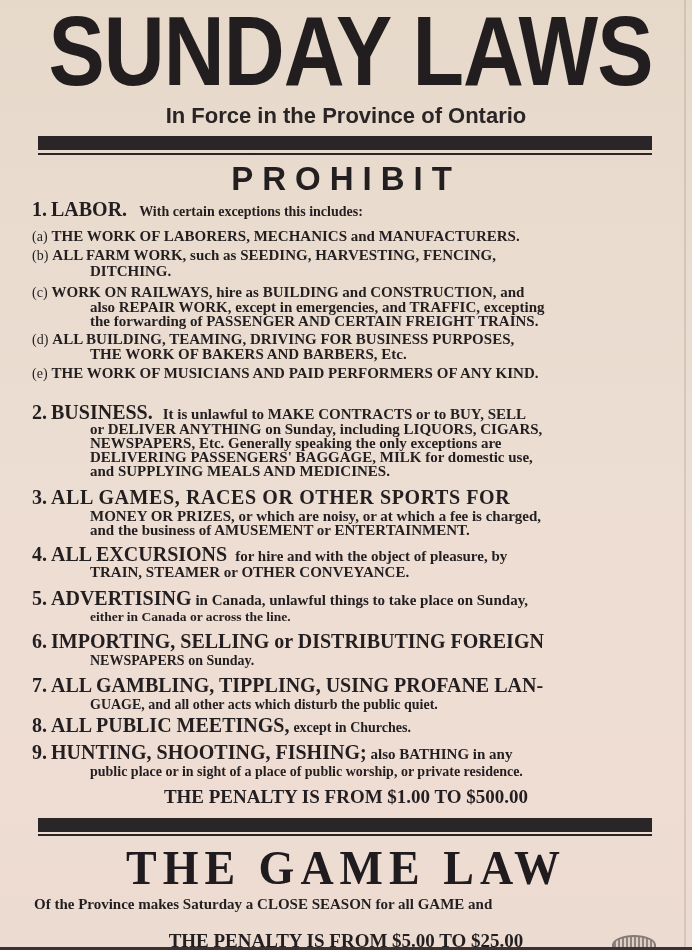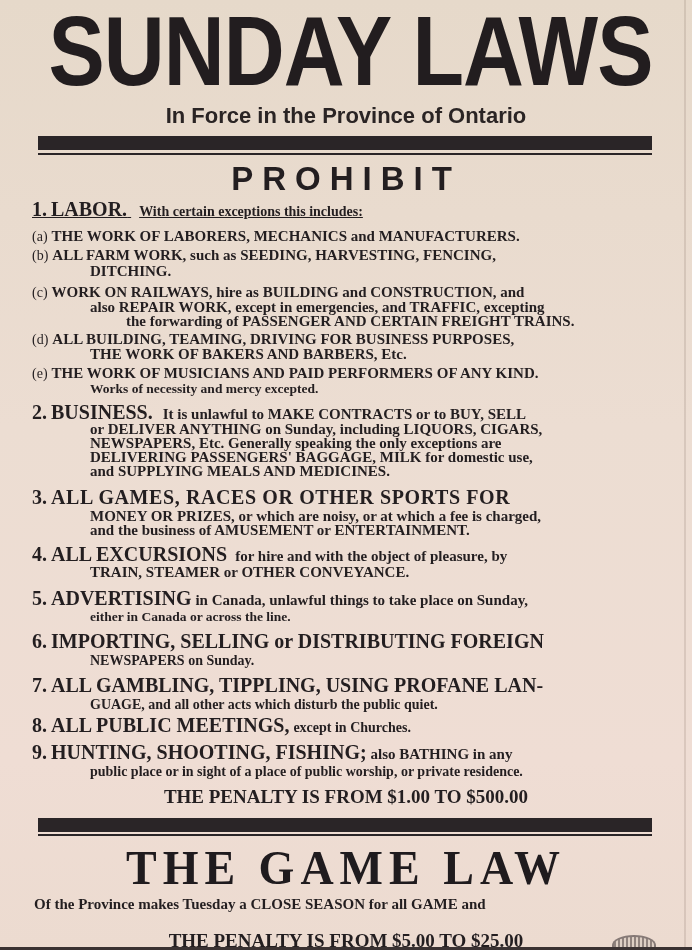--- a/index.html
+++ b/index.html
@@ -76,21 +76,21 @@
   <div class="edge-right"></div>
 
   <div class="abs title">SUNDAY LAWS</div>
   <div class="abs subtitle">In Force in the Province of Ontario</div>
 
   <div class="bar-thick" style="top:136px;"></div>
   <div class="bar-thin" style="top:153px;"></div>
 
   <div class="abs prohibit">PROHIBIT</div>
 
-  <div class="line" style="top:198px;text-decoration:underline;">
+  <div class="line" style="top:198px;">
     <span class="big">1.</span>
     <span class="big">LABOR.</span>
     <span class="small" style="margin-left:8px;">With certain exceptions this includes:</span>
   </div>
 
   <div class="line" style="top:227px;">
     <span class="sub-label">(a)</span>
     <span class="mid">THE WORK OF LABORERS, MECHANICS and MANUFACTURERS.</span>
   </div>
 
@@ -102,38 +102,35 @@
     <span class="mid">DITCHING.</span>
   </div>
 
   <div class="line" style="top:283px;">
     <span class="sub-label">(c)</span>
     <span class="mid">WORK ON RAILWAYS, hire as BUILDING and CONSTRUCTION, and</span>
   </div>
   <div class="line indent1" style="top:298px;">
     <span class="mid">also REPAIR WORK, except in emergencies, and TRAFFIC, excepting</span>
   </div>
-  <div class="line indent1" style="top:312px;margin-left:36px;">
+  <div class="line indent1" style="top:312px;">
     <span class="mid">the forwarding of PASSENGER AND CERTAIN FREIGHT TRAINS.</span>
   </div>
 
   <div class="line" style="top:330px;">
     <span class="sub-label">(d)</span>
     <span class="mid">ALL BUILDING, TEAMING, DRIVING FOR BUSINESS PURPOSES,</span>
   </div>
   <div class="line indent1" style="top:345px;">
     <span class="mid">THE WORK OF BAKERS AND BARBERS, Etc.</span>
   </div>
 
   <div class="line" style="top:364px;">
     <span class="sub-label">(e)</span>
     <span class="mid">THE WORK OF MUSICIANS AND PAID PERFORMERS OF ANY KIND.</span>
-  </div>
-  <div class="line indent1" style="top:379px;">
-    <span class="light">Works of necessity and mercy excepted.</span>
   </div>
 
   <div class="line" style="top:401px;">
     <span class="big">2.</span>
     <span class="big">BUSINESS.</span>
     <span class="mid" style="margin-left:6px;">It is unlawful to MAKE CONTRACTS or to BUY, SELL</span>
   </div>
   <div class="line indent1" style="top:420px;"><span class="mid">or DELIVER ANYTHING on Sunday, including LIQUORS, CIGARS,</span></div>
   <div class="line indent1" style="top:434px;"><span class="mid">NEWSPAPERS, Etc.  Generally speaking the only exceptions are</span></div>
   <div class="line indent1" style="top:448px;"><span class="mid">DELIVERING PASSENGERS' BAGGAGE, MILK for domestic use,</span></div>
@@ -185,19 +182,19 @@
   </div>
   <div class="line indent1" style="top:762px;"><span class="small">public place or in sight of a place of public worship, or private residence.</span></div>
 
   <div class="abs penalty" style="top:786px;">THE PENALTY IS FROM $1.00 TO $500.00</div>
 
   <div class="bar-thick" style="top:818px;"></div>
   <div class="bar-thin" style="top:834px;"></div>
 
   <div class="abs game-title">THE GAME LAW</div>
 
-  <div class="line" style="top:895px; left:34px;"><span class="mid">Of the Province makes Tuesday a CLOSE SEASON for all GAME and</span></div>
+  <div class="line" style="top:895px; left:34px;"><span class="mid">Of the Province makes Saturday a CLOSE SEASON for all GAME and</span></div>
 
   <div class="abs penalty" style="top:930px;">THE PENALTY IS FROM $5.00 TO $25.00</div>
 
   <div class="seal"></div>
   <div class="bottom-strip"></div>
 </div>
 
 </body></html>

